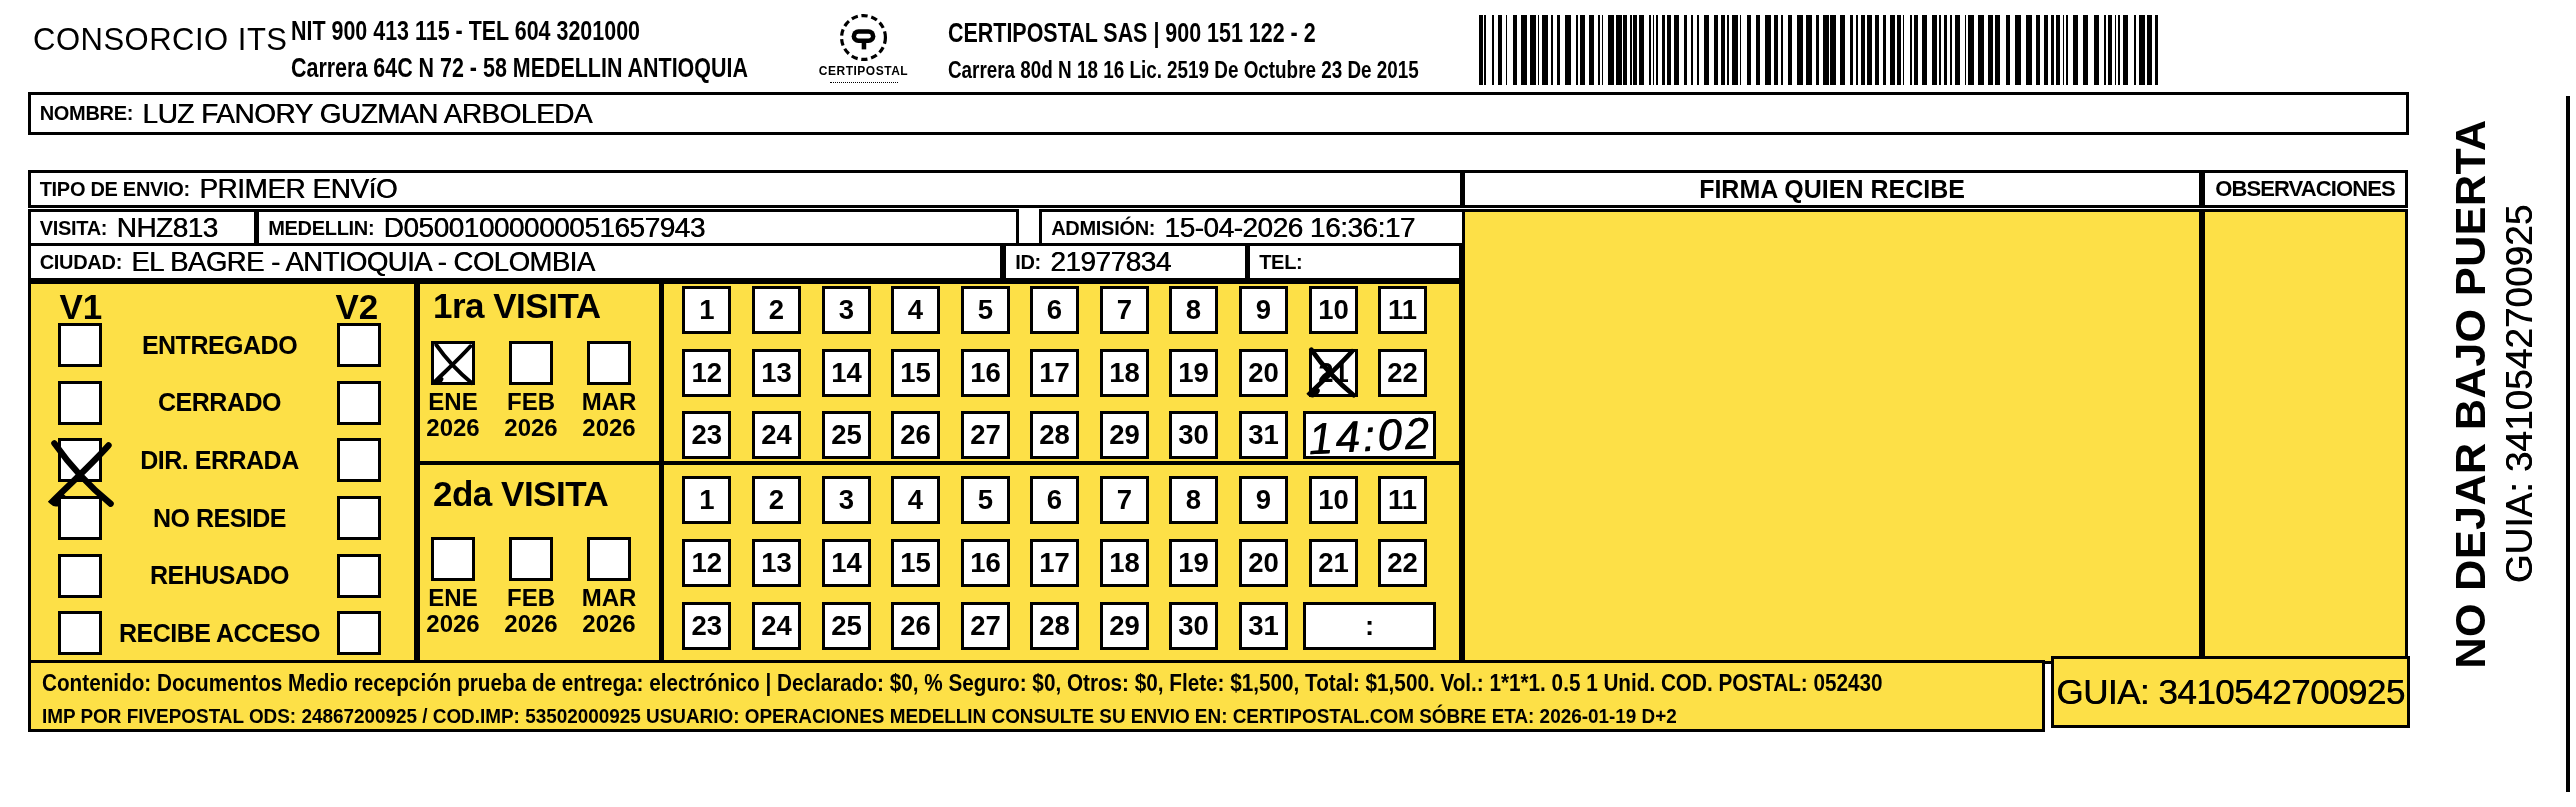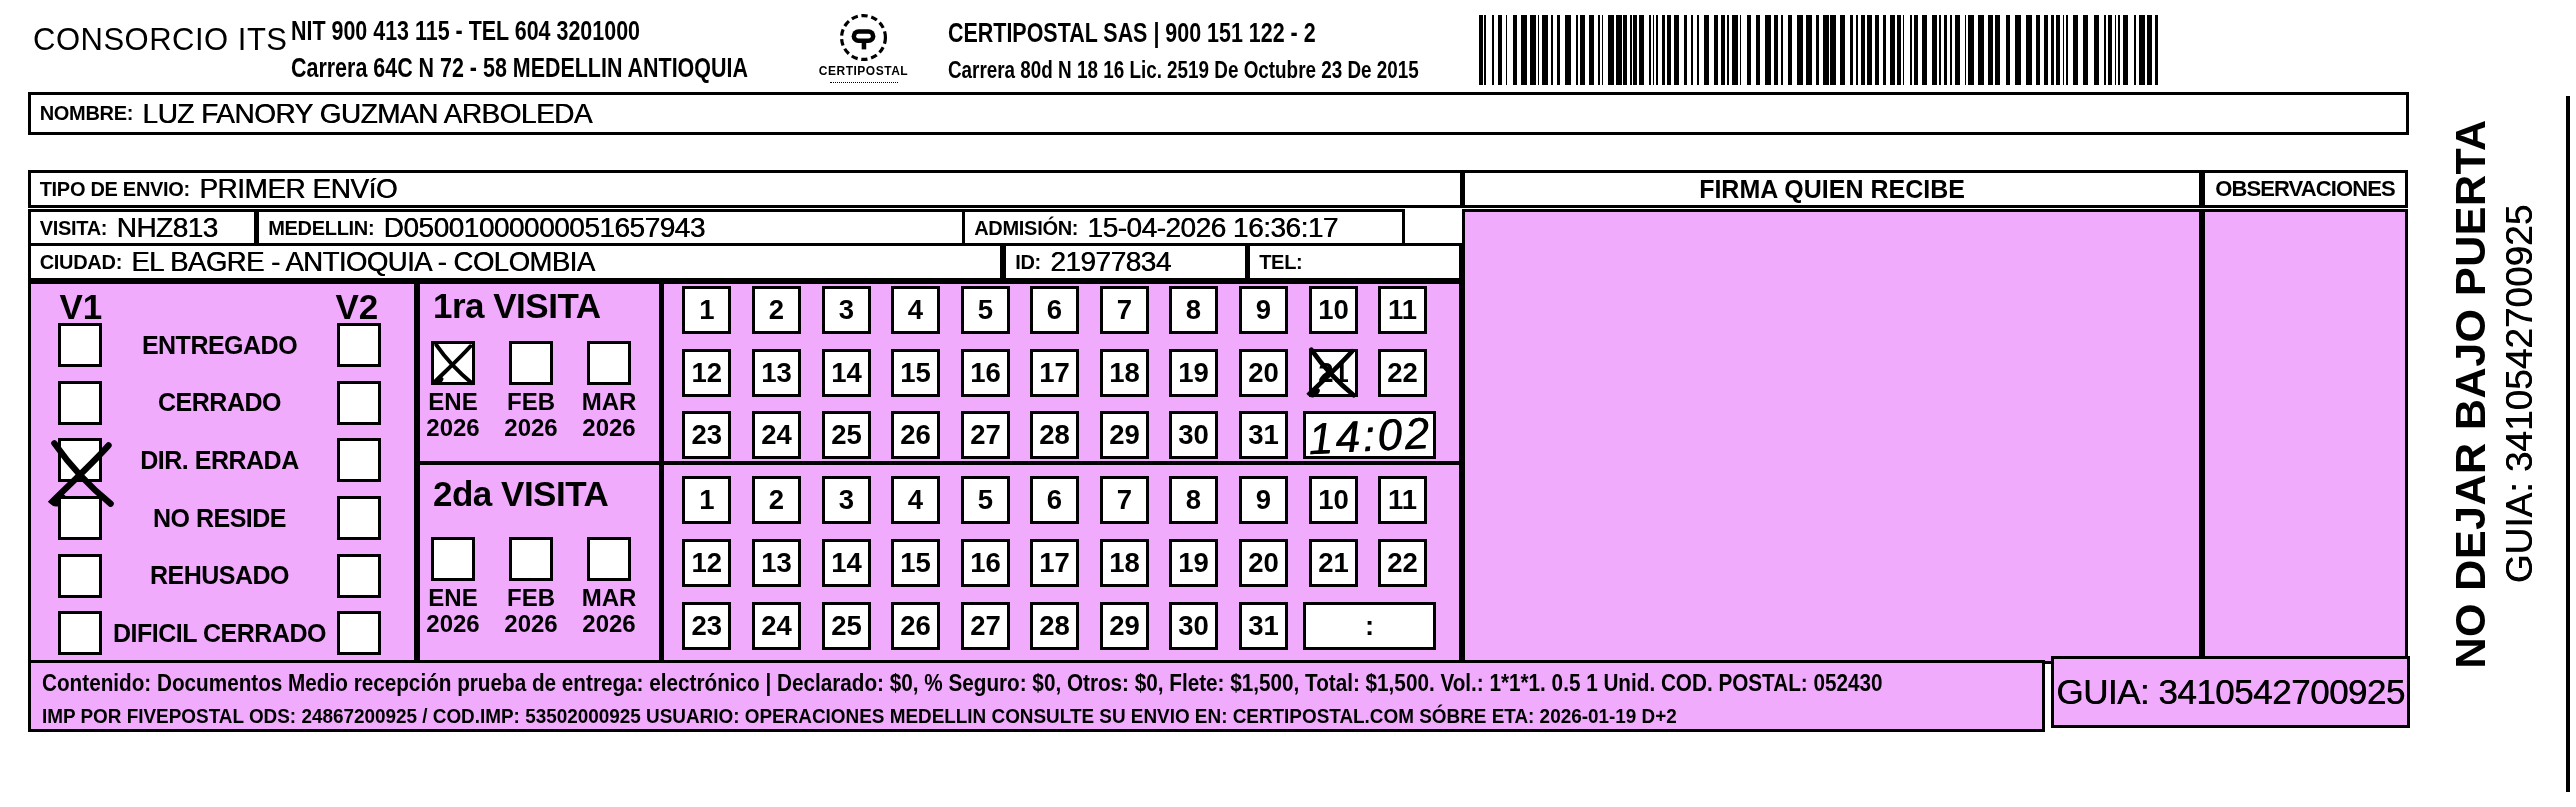--- a/index.html
+++ b/index.html
@@ -5,21 +5,21 @@
   html,body{margin:0;padding:0;background:#fff;}
   #sheet{position:relative;width:2576px;height:808px;background:#fff;overflow:hidden;
          font-family:"Liberation Sans",sans-serif;color:#000;}
   .abs{position:absolute;}
   
   .cell{position:absolute;border:3.7px solid #000;box-sizing:border-box;background:#fff;
         display:flex;align-items:center;gap:9.2px;padding-left:9.2px;}
   .cell.center{justify-content:center;padding-left:0;}
   .lbl{font-weight:700;font-size:20px;white-space:nowrap;letter-spacing:-0.3px;}
   .val{font-size:28px;white-space:nowrap;text-shadow:0.5px 0 0 #000;letter-spacing:-0.5px;}
-  .panel{position:absolute;border:3.7px solid #000;box-sizing:border-box;background:#f0abfc;}
+  .panel{position:absolute;border:3.7px solid #000;box-sizing:border-box;background:#fde047;}
   
   .hline{font-weight:700;white-space:nowrap;transform-origin:left top;}
   
   .vhdr{position:absolute;font-size:35px;font-weight:700;}
   #status-rows{position:absolute;left:55px;top:321px;}
   .srow{display:grid;grid-template-columns:44px 235px 44px;align-items:center;height:44px;margin-bottom:13.7px;}
   .sopt{text-align:center;font-size:25px;font-weight:700;letter-spacing:-0.5px;}
   .cbox{width:44px;height:44px;border:3.7px solid #000;box-sizing:border-box;position:relative;background:#fff;}
   
   .vtitle{position:absolute;font-size:35px;font-weight:700;white-space:nowrap;letter-spacing:-0.5px;}
@@ -101,21 +101,21 @@
   </div>
 
   <div class="cell" style="left:27.5px;top:209px;width:229px;height:38px;">
     <span class="lbl">VISITA:</span>
     <span class="val" style="font-size:28px;">NHZ813</span>
   </div>
   <div class="cell" style="left:256px;top:209px;width:763px;height:38px;">
     <span class="lbl">MEDELLIN:</span>
     <span class="val">D05001000000051657943</span>
   </div>
-  <div class="cell" style="left:962px;top:209px;width:443px;height:38px;">
+  <div class="cell" style="left:1039px;top:209px;width:443px;height:38px;">
     <span class="lbl">ADMISIÓN:</span>
     <span class="val">15-04-2026 16:36:17</span>
   </div>
 
   <div class="cell" style="left:27.5px;top:243px;width:975px;height:38px;">
     <span class="lbl">CIUDAD:</span>
     <span class="val" style="font-size:27.5px;">EL BAGRE - ANTIOQUIA - COLOMBIA</span>
   </div>
   <div class="cell" style="left:1003px;top:243px;width:245px;height:38px;">
     <span class="lbl">ID:</span>
@@ -155,21 +155,21 @@
           <div class="sopt">NO RESIDE</div>
           <div class="cbox"></div>
         </div>
         <div class="srow">
           <div class="cbox"></div>
           <div class="sopt">REHUSADO</div>
           <div class="cbox"></div>
         </div>
         <div class="srow">
           <div class="cbox"></div>
-          <div class="sopt">DIFICIL CERRADO</div>
+          <div class="sopt">RECIBE ACCESO</div>
           <div class="cbox"></div>
         </div>
       </div>
   </div>
 
   <div class="panel" style="left:417px;top:281px;width:245px;height:383px;">
     <div class="vtitle" style="left:13px;top:1.8px;">1ra VISITA</div>
     <div class="months-row" style="left:7.3px;top:57px;" id="visit1-months">
         <div class="mitem">
           <div class="cbox">

